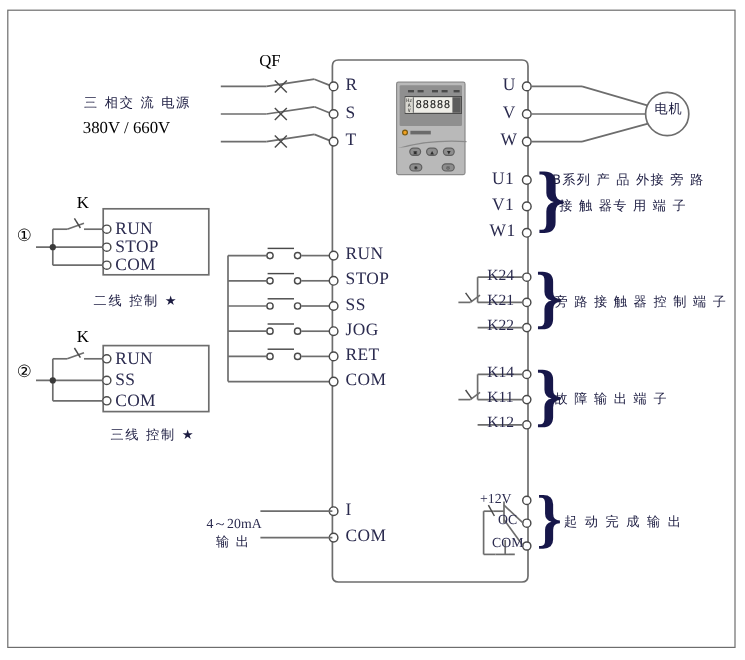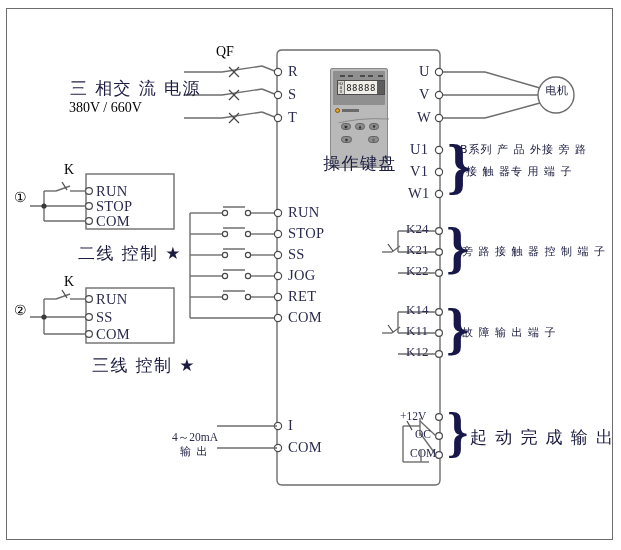--- a/index.html
+++ b/index.html
@@ -40,21 +40,21 @@
     line-height: 1;
   }
   .term {
     font-family: "Liberation Serif", serif;
     font-size: 14.5px;
     color: #2b2b4f;
     letter-spacing: 0.3px;
   }
   .cn {
     font-family: "DejaVu Sans", sans-serif;
-    font-size: 17px;
+    font-size: 11px;
     color: #1b1b40;
     letter-spacing: 1.4px;
   }
   .cn-sm {
     font-family: "DejaVu Sans", sans-serif;
     font-size: 11px;
     color: #1b1b40;
     letter-spacing: 1px;
   }
   .ser {
@@ -71,21 +71,21 @@
     font-family: "Liberation Serif", serif;
     font-size: 13px;
     color: #2b2b4f;
   }
   
   #keypad {
     position: absolute;
     left: 330px;
     top: 68px;
     width: 58px;
-    height: 100px;
+    height: 78px;
     background: #b9b9b9;
     border: 1px solid #8a8a8a;
     border-radius: 2px;
     box-sizing: border-box;
   }
   #keypad-top {
     position: absolute;
     left: 2px;
     top: 2px;
     width: 52px;
@@ -530,15 +530,14 @@
           <i>▼</i>
         </span>
       <span class="kbtn wide" style="left:6px; top:13px;">
           <i>◉</i>
         </span>
       <span class="kbtn wide" style="left:33px; top:13px;">
           <i>◎</i>
         </span>
     </div>
   </div>
-  <div id="keypad-caption" class="cn">操作键盘</div>
 
 </div>
 
 </body></html>

